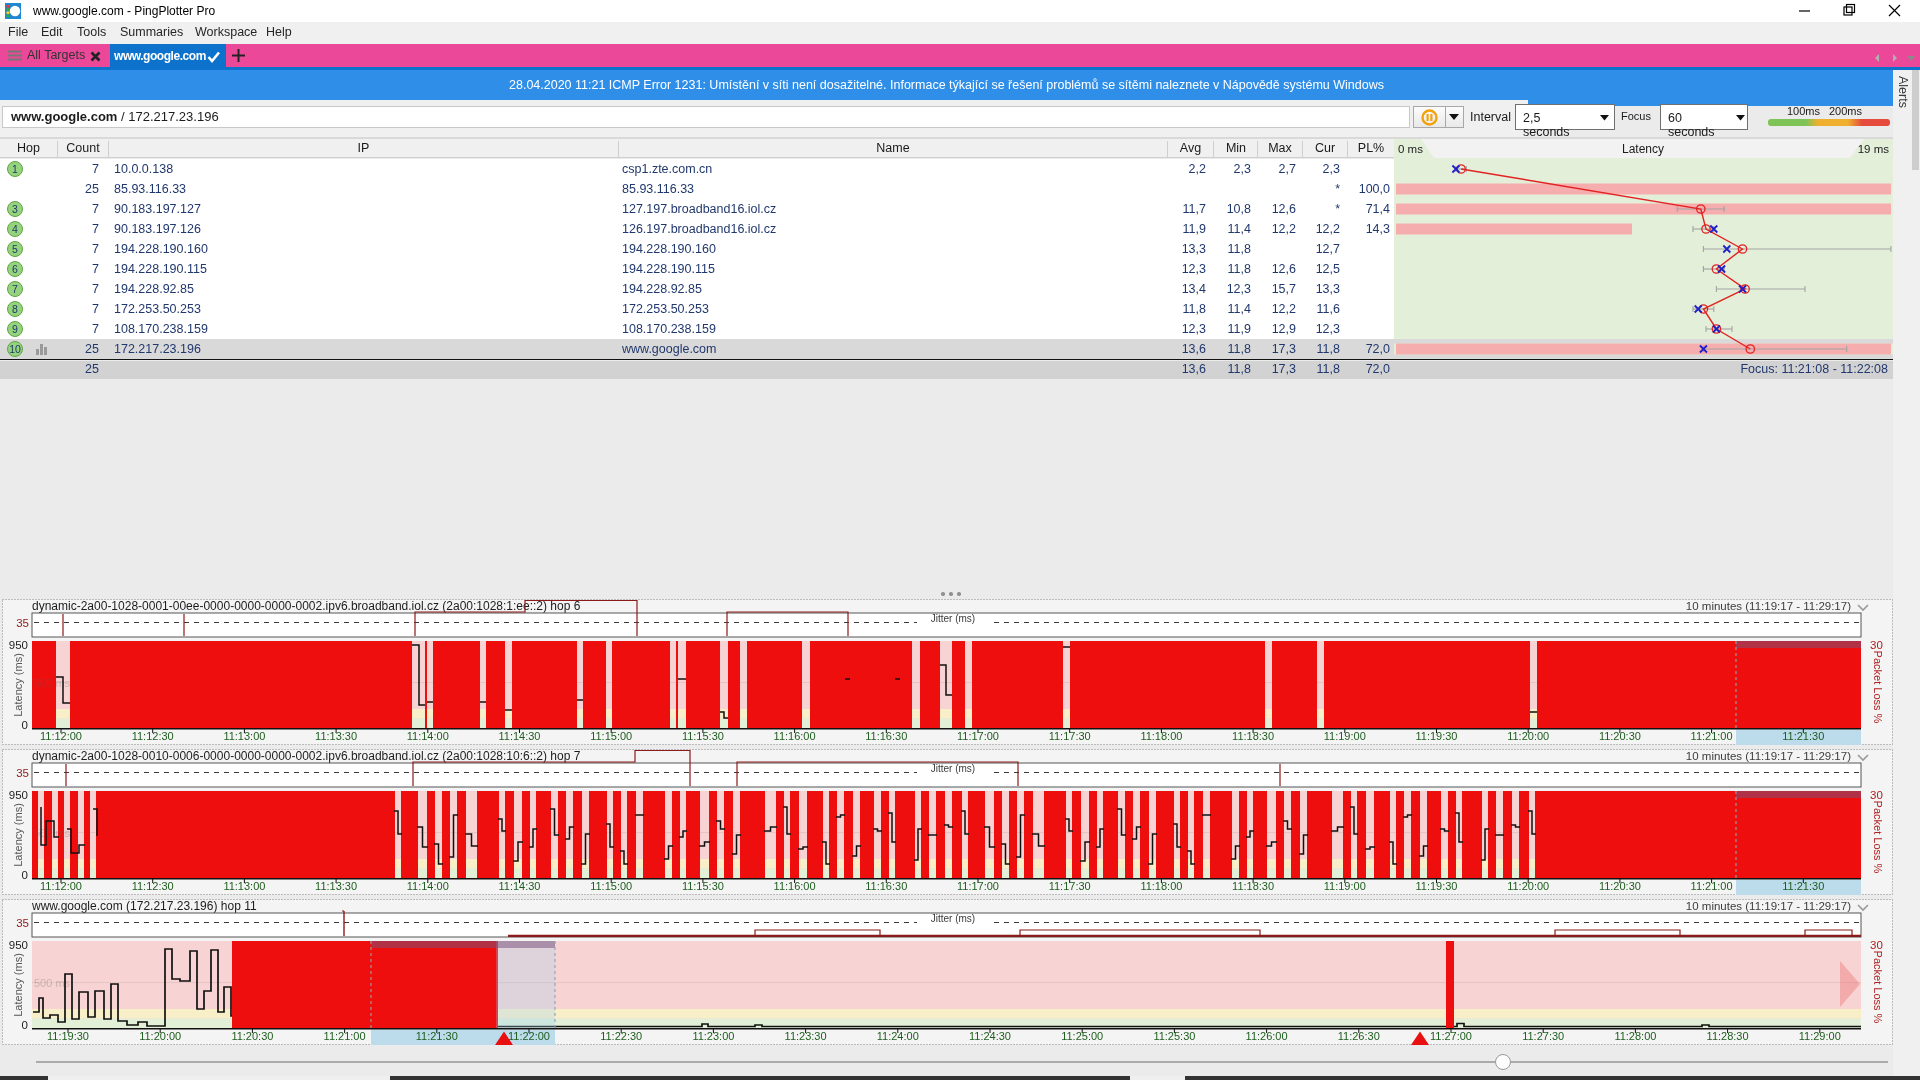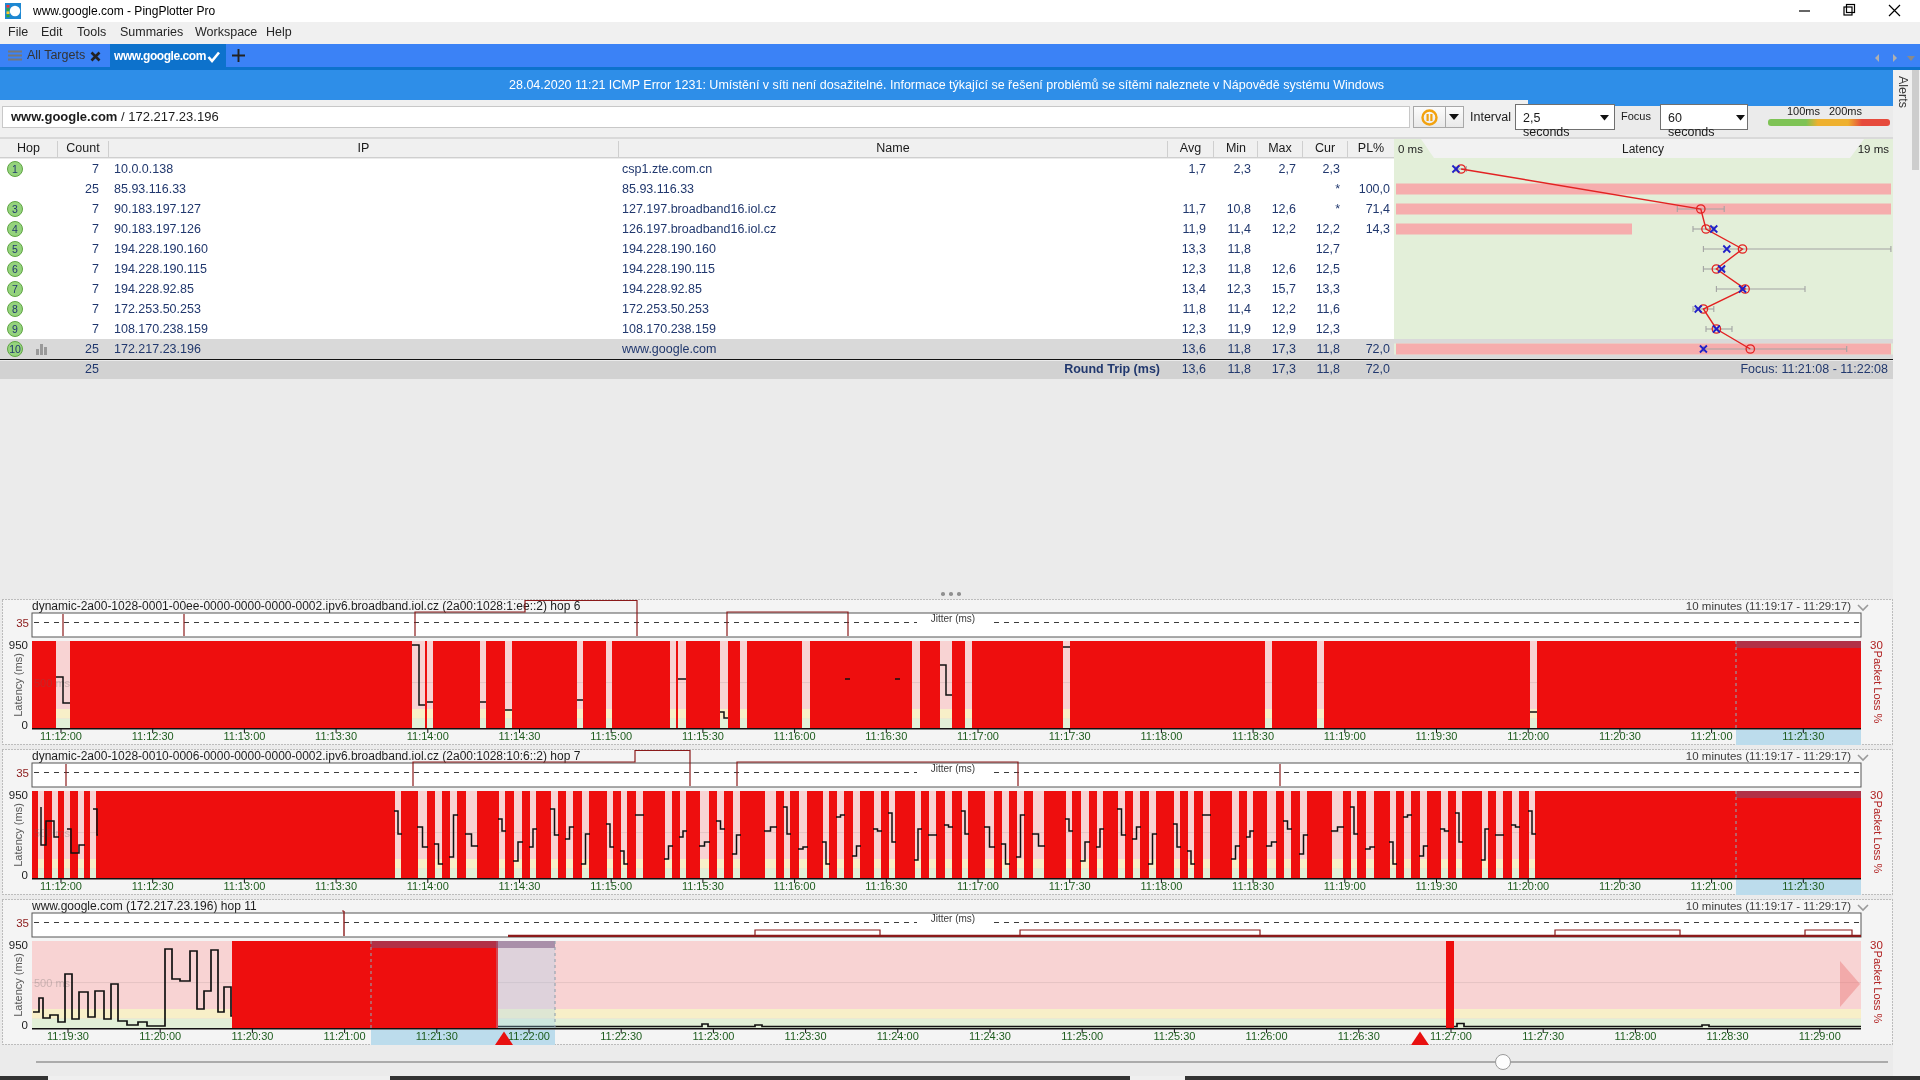--- a/index.html
+++ b/index.html
@@ -5,21 +5,21 @@
 html,body { width:1920px; height:1080px; overflow:hidden; font-family:"Liberation Sans",sans-serif; }
 #app { position:relative; width:1920px; height:1080px; background:#ebebeb; }
 .abs { position:absolute; }
 
 #titlebar { position:absolute; left:0; top:0; width:1920px; height:22px; background:#fff; }
 #titlebar .t { position:absolute; left:33px; top:4px; font-size:12px; color:#000; }
 
 #menubar { position:absolute; left:0; top:22px; width:1920px; height:22px; background:#f0f0f0; font-size:12.5px; color:#262626; }
 #menubar span { position:absolute; top:3px; }
 
-#tabbar { position:absolute; left:0; top:44px; width:1920px; height:23px; background:#3b82f6;padding-left:24px; }
+#tabbar { position:absolute; left:0; top:44px; width:1920px; height:23px; background:#ec4899;padding-left:24px; }
 #tabline { position:absolute; left:0; top:67px; width:1920px; height:3px; background:#0d72cc; }
 #notif { position:absolute; left:0; top:70px; width:1893px; height:36px; background:#2e8ee8; color:#fff; font-size:12.5px; text-align:center; line-height:30px; }
 #toolbar { position:absolute; left:0; top:100px; width:1528px; height:37px; background:#f0f0f0; }
 #tgtbox { position:absolute; left:2px; top:6px; width:1408px; height:22px; background:#fff; border:1px solid #c8c8c8; font-size:13px; color:#1c1c1c; line-height:20px; padding-left:8px; }
 
 #thead { position:absolute; left:0; top:137px; width:1394px; height:21px; background:#f0f0f0; border-top:2px solid #d9d9d9; border-bottom:1px solid #cfcfcf; font-size:12.5px; color:#1a1a1a; }
 #thead div { position:absolute; top:2px; height:16px; text-align:center; }
 #tbody { position:absolute; left:0; top:159px; width:1394px; height:200px; background:#fff; }
 .row { position:absolute; left:0; width:1394px; height:20px; font-size:12.5px; color:#21386e; }
 .row .c { position:absolute; top:2.5px; }
@@ -144,21 +144,21 @@
     <i class="abs" style="left:1257px;top:2px;width:1px;height:17px;background:#cfcfcf"></i>
     <i class="abs" style="left:1302px;top:2px;width:1px;height:17px;background:#cfcfcf"></i>
     <i class="abs" style="left:1347px;top:2px;width:1px;height:17px;background:#cfcfcf"></i>
   </div>
   <div id="tbody">
 <div class="row" style="top:0px">
         <div class="hopc"><span>1</span></div>
         <div class="c cnt">7</div>
         <div class="c ip">10.0.0.138</div>
         <div class="c nm">csp1.zte.com.cn</div>
-        <div class="c avg">1,7</div>
+        <div class="c avg">2,2</div>
         <div class="c mn">2,3</div>
         <div class="c mx">2,7</div>
         <div class="c cu">2,3</div>
       </div>
 <div class="row" style="top:20px">
         <div class="c cnt">25</div>
         <div class="c ip">85.93.116.33</div>
         <div class="c nm">85.93.116.33</div>
         <div class="c cu">*</div>
         <div class="c pl">100,0</div>
@@ -306,21 +306,20 @@
         <path d="M329.3 108.5 L336.3 115.5 M329.3 115.5 L336.3 108.5" stroke="#2020c8" stroke-width="1.8" fill="none"></path>
         <path d="M324.1 128.5 L331.1 135.5 M324.1 135.5 L331.1 128.5" stroke="#2020c8" stroke-width="1.8" fill="none"></path>
         <path d="M345.0 148.5 L352.0 155.5 M345.0 155.5 L352.0 148.5" stroke="#2020c8" stroke-width="1.8" fill="none"></path>
         <path d="M300.7 168.5 L307.7 175.5 M300.7 175.5 L307.7 168.5" stroke="#2020c8" stroke-width="1.8" fill="none"></path>
         <path d="M318.9 188.5 L325.9 195.5 M318.9 195.5 L325.9 188.5" stroke="#2020c8" stroke-width="1.8" fill="none"></path>
         <path d="M305.9 208.5 L312.9 215.5 M305.9 215.5 L312.9 208.5" stroke="#2020c8" stroke-width="1.8" fill="none"></path>
       </svg></div>
   <div id="blkline"></div>
   <div id="tfoot">
     <div style="left:0;width:99px;text-align:right">25</div>
-    <div style="left:0;width:1160px;text-align:right;font-weight:bold">Round Trip (ms)</div>
     <div style="left:0;width:1206px;text-align:right">13,6</div>
     <div style="left:0;width:1251px;text-align:right">11,8</div>
     <div style="left:0;width:1296px;text-align:right">17,3</div>
     <div style="left:0;width:1340px;text-align:right">11,8</div>
     <div style="left:0;width:1390px;text-align:right">72,0</div>
     <div style="left:0;width:1888px;text-align:right">Focus: 11:21:08 - 11:22:08</div>
   </div>
   <div class="dots">
       <i style="left:0"></i>
       <i style="left:8px"></i>

